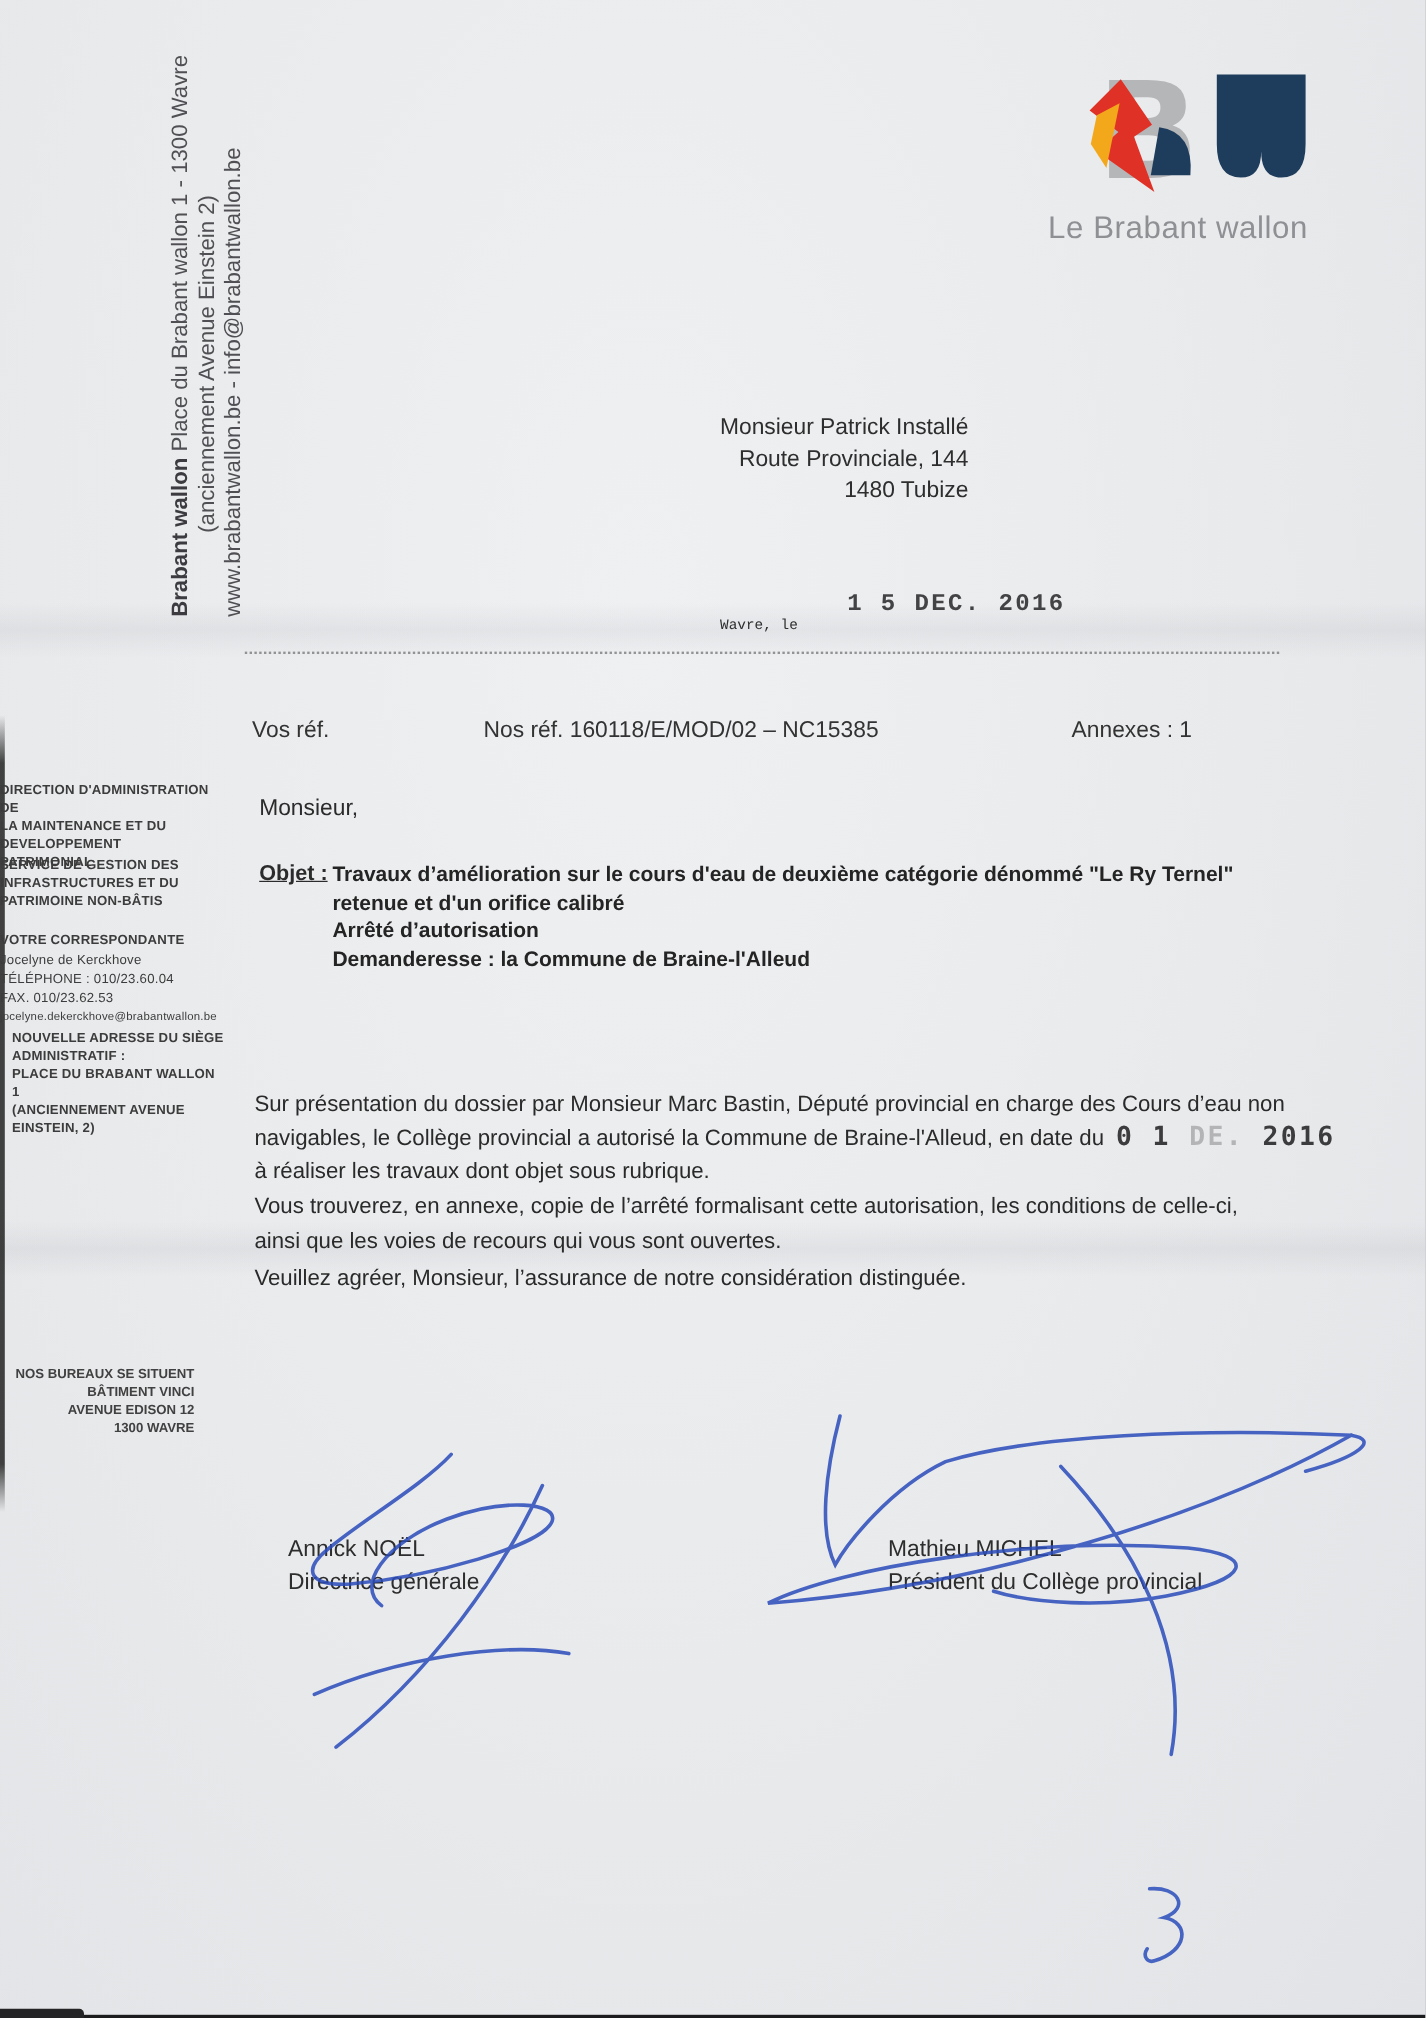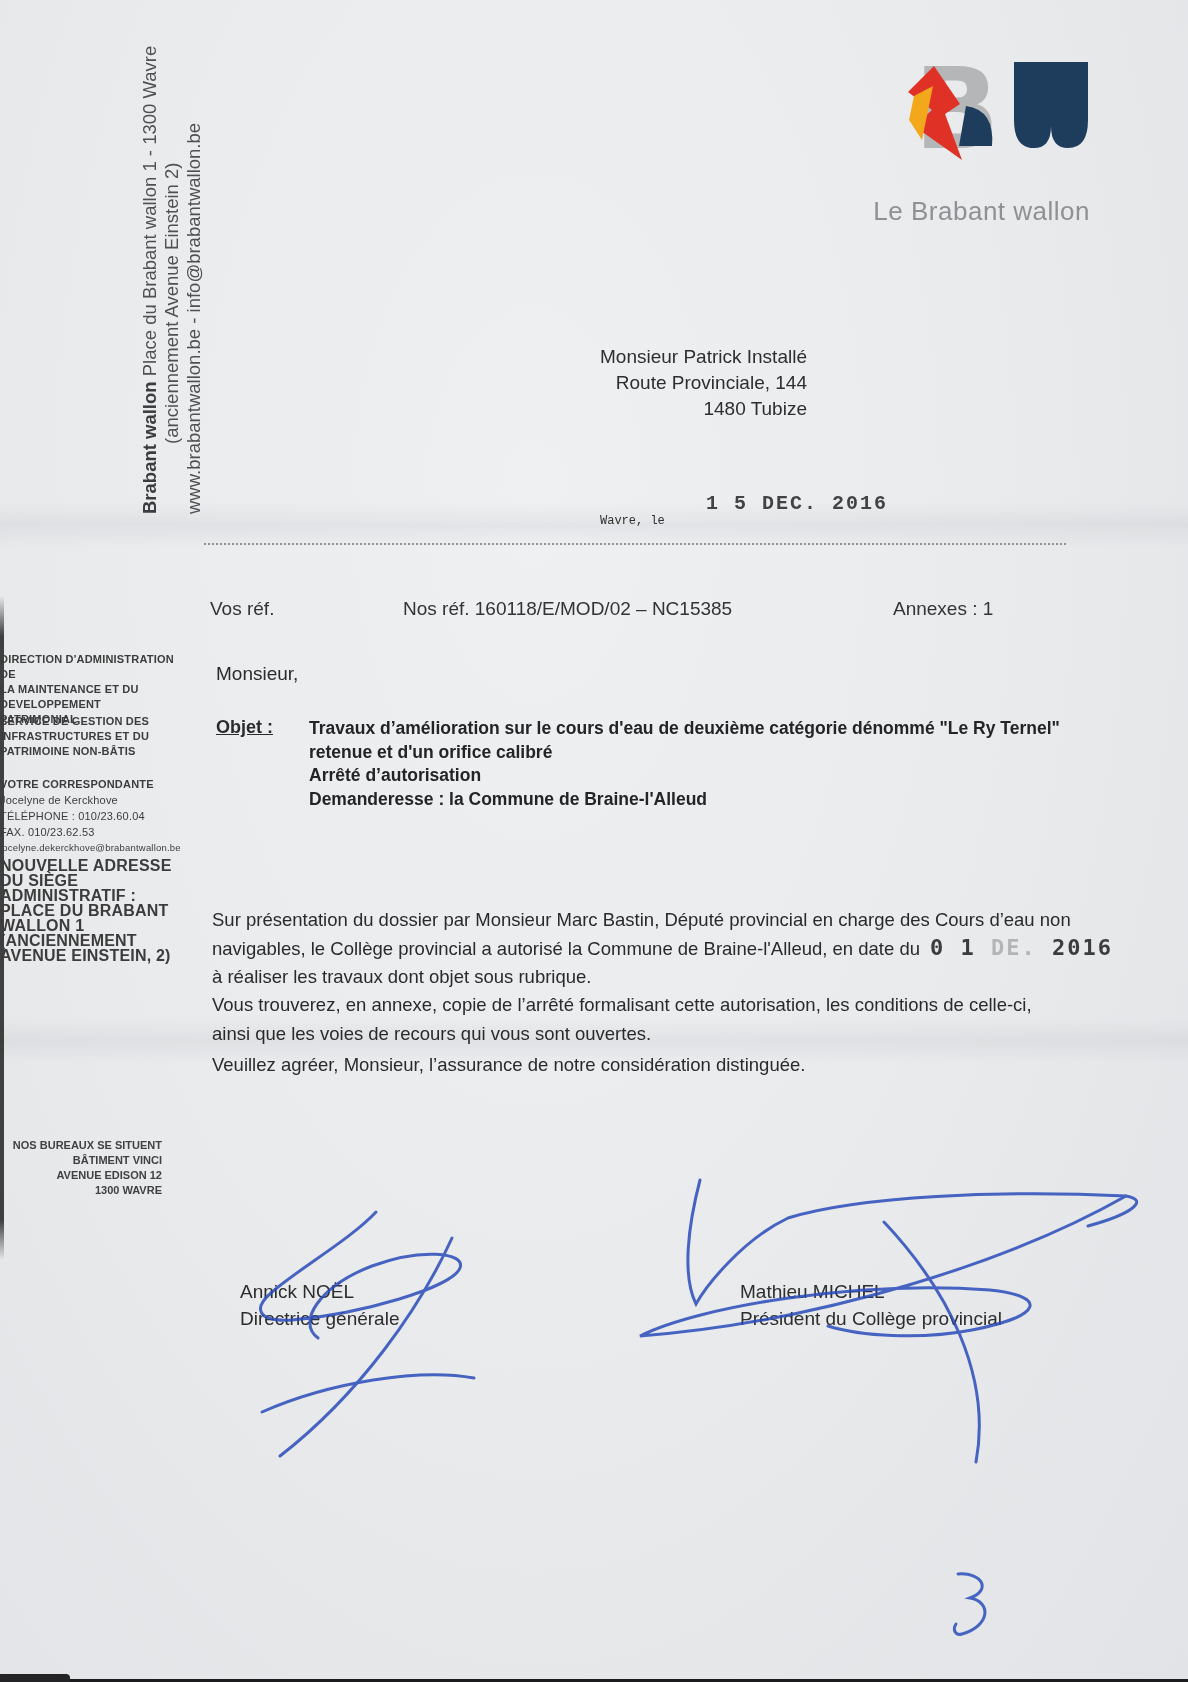--- a/index.html
+++ b/index.html
@@ -18,47 +18,47 @@
   .edge-corner{left:0;bottom:0;width:70px;height:8px;background:#242426;border-radius:0 4px 0 0;}
 
   
   .sender{left:139px;top:514px;transform:rotate(-90deg);transform-origin:0 0;color:#505054;font-size:18.5px;line-height:22px;}
   .sender .line{white-space:nowrap;}
   .sender .b{font-weight:bold;color:#3c3c40;}
   .sender .indent{padding-left:70px;}
 
   
   .logo-wrap{left:848px;top:48px;width:242px;}
-  .logo-caption{margin-top:24px;text-align:right;font-size:26px;color:#8e9094;letter-spacing:.5px;}
+  .logo-caption{margin-top:1px;text-align:right;font-size:26px;color:#8e9094;letter-spacing:.5px;}
 
   
   .recipient{left:600px;top:344px;font-size:19px;line-height:26px;color:#2e2e2e;text-align:right;}
   .dateline{left:600px;top:514px;font-size:12px;color:#2e2e2e;font-family:Liberation Mono, monospace;}
   .stamp{font-family:"DejaVu Sans Mono",monospace;font-weight:bold;color:#434345;}
   .stamp1{left:706px;top:492px;font-size:20px;letter-spacing:2px;font-family:Liberation Mono, monospace;}
 
   .dotted-rule{left:204px;top:543px;width:862px;border-top:2px dotted #6e6e70;opacity:.7;height:0;}
 
   .refs{top:598px;font-size:19px;color:#333;}
   .vosref{left:210px;} .nosref{left:403px;} .annexes{left:893px;}
 
   
   .side{width:177px;text-align:left;color:#3c3c3c;font-size:11px;line-height:15px;letter-spacing:.2px;}
   .side .caps{font-weight:600;}
   .side-direction{left:0;top:652px;}
   .side-service{left:0;top:714px;}
   .side-corr{left:0;top:776px;line-height:16px;}
   .side-corr .email{font-size:9.5px;}
-  .side-nouvelle{left:0;top:858px;font-size:16px;}
+  .side-nouvelle{left:10px;top:858px;font-size:11px;}
   .side-bureaux{left:0;top:1138px;width:162px;text-align:right;font-size:11px;line-height:15px;font-weight:700;color:#414141;}
 
   
   .salutation{left:216px;top:663px;font-size:19px;}
   .objet-label{left:216px;top:717px;font-size:18px;font-weight:bold;text-decoration:underline;}
-  .objet{left:277px;top:717px;font-size:17.5px;font-weight:bold;line-height:23.5px;color:#242424;margin-left:32px;}
+  .objet{left:277px;top:717px;font-size:17.5px;font-weight:bold;line-height:23.5px;color:#242424;}
   .para{left:212px;font-size:18.5px;line-height:28px;color:#2a2a2a;}
   .p1{top:906px;} .p2{top:990px;line-height:29px;} .p3{top:1051px;}
   .inline-stamp{font-family:"DejaVu Sans Mono",monospace;font-weight:bold;font-size:22px;letter-spacing:2px;color:#3c3c3e;margin-left:10px;}
   .inline-stamp .faded{opacity:.3;}
 
   
   .sig-name{font-size:19px;line-height:27px;color:#2d2d2d;}
   .sig-left{left:240px;top:1278px;}
   .sig-right{left:740px;top:1278px;}
   .ink{position:absolute;left:0;top:0;pointer-events:none;}

